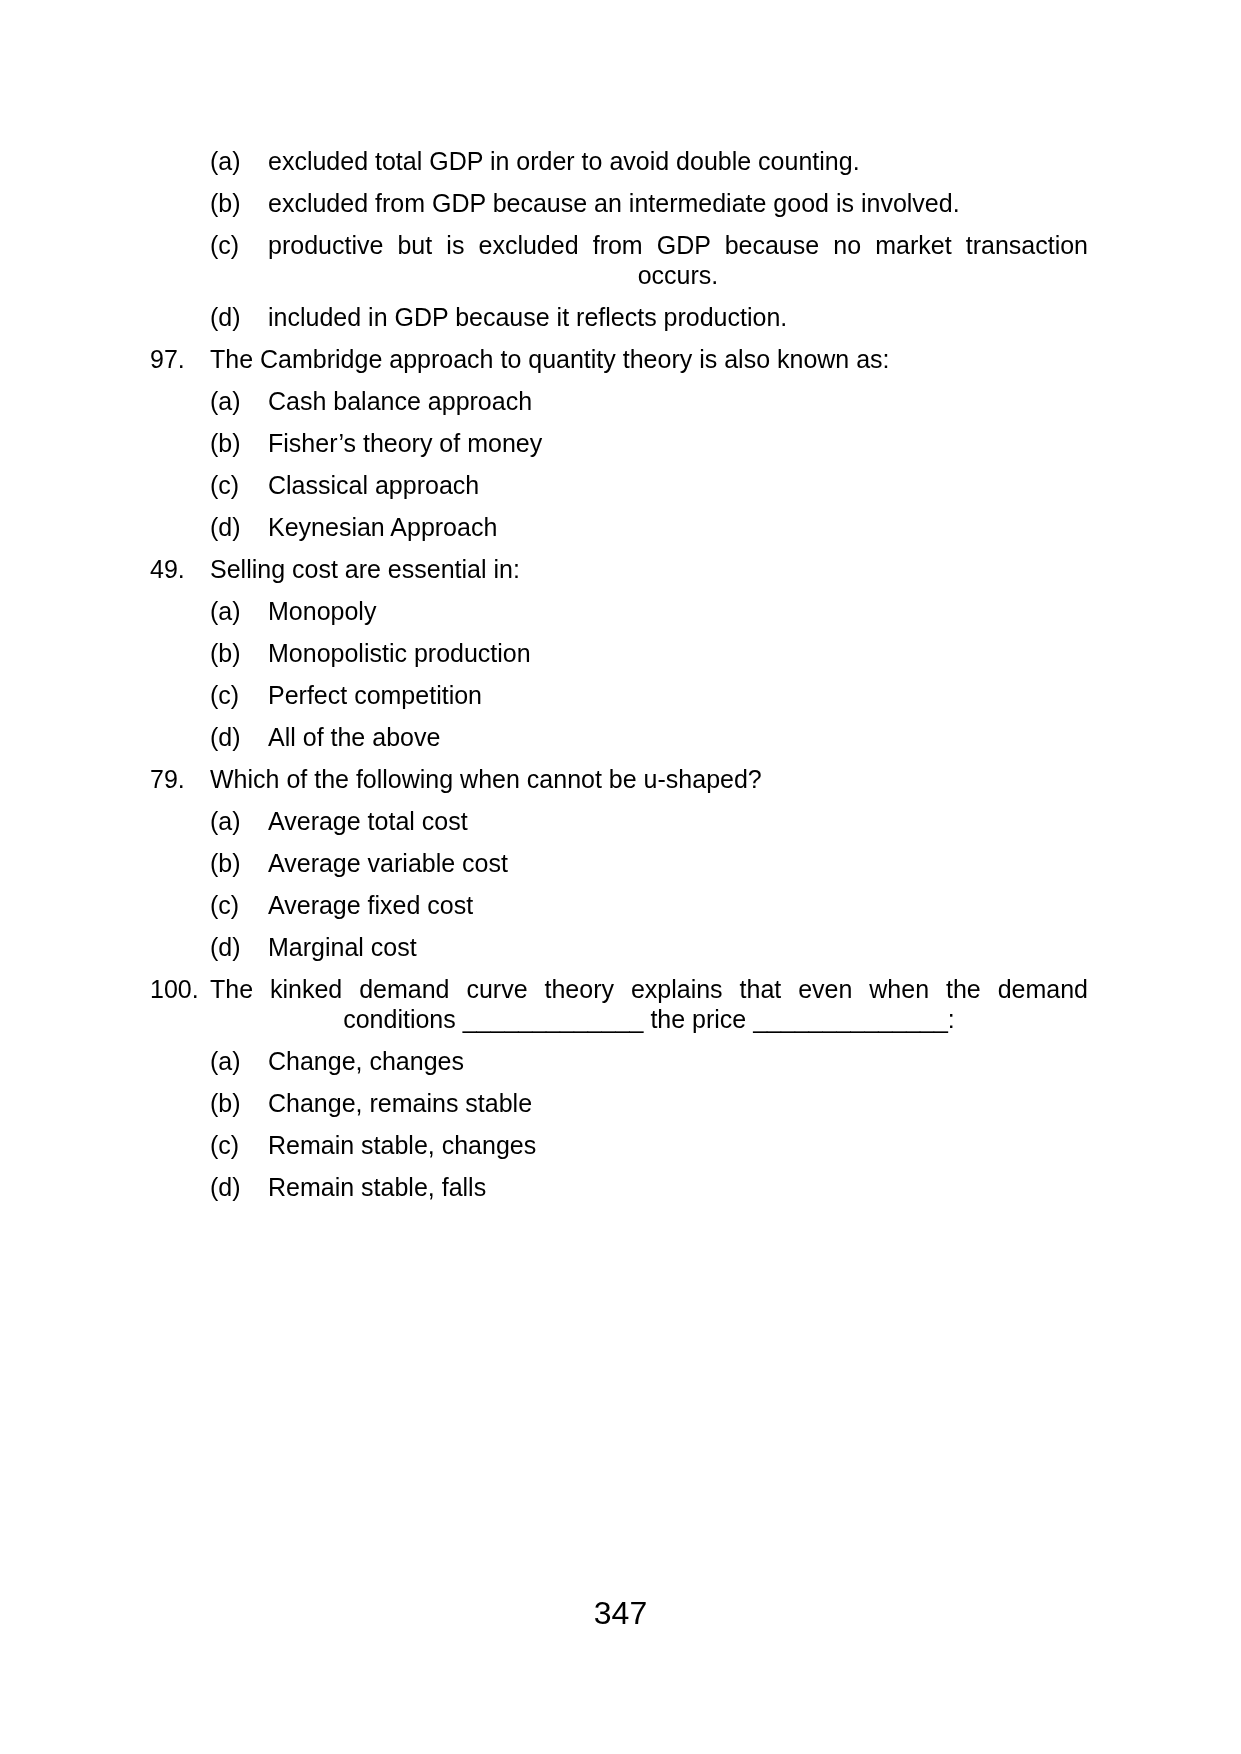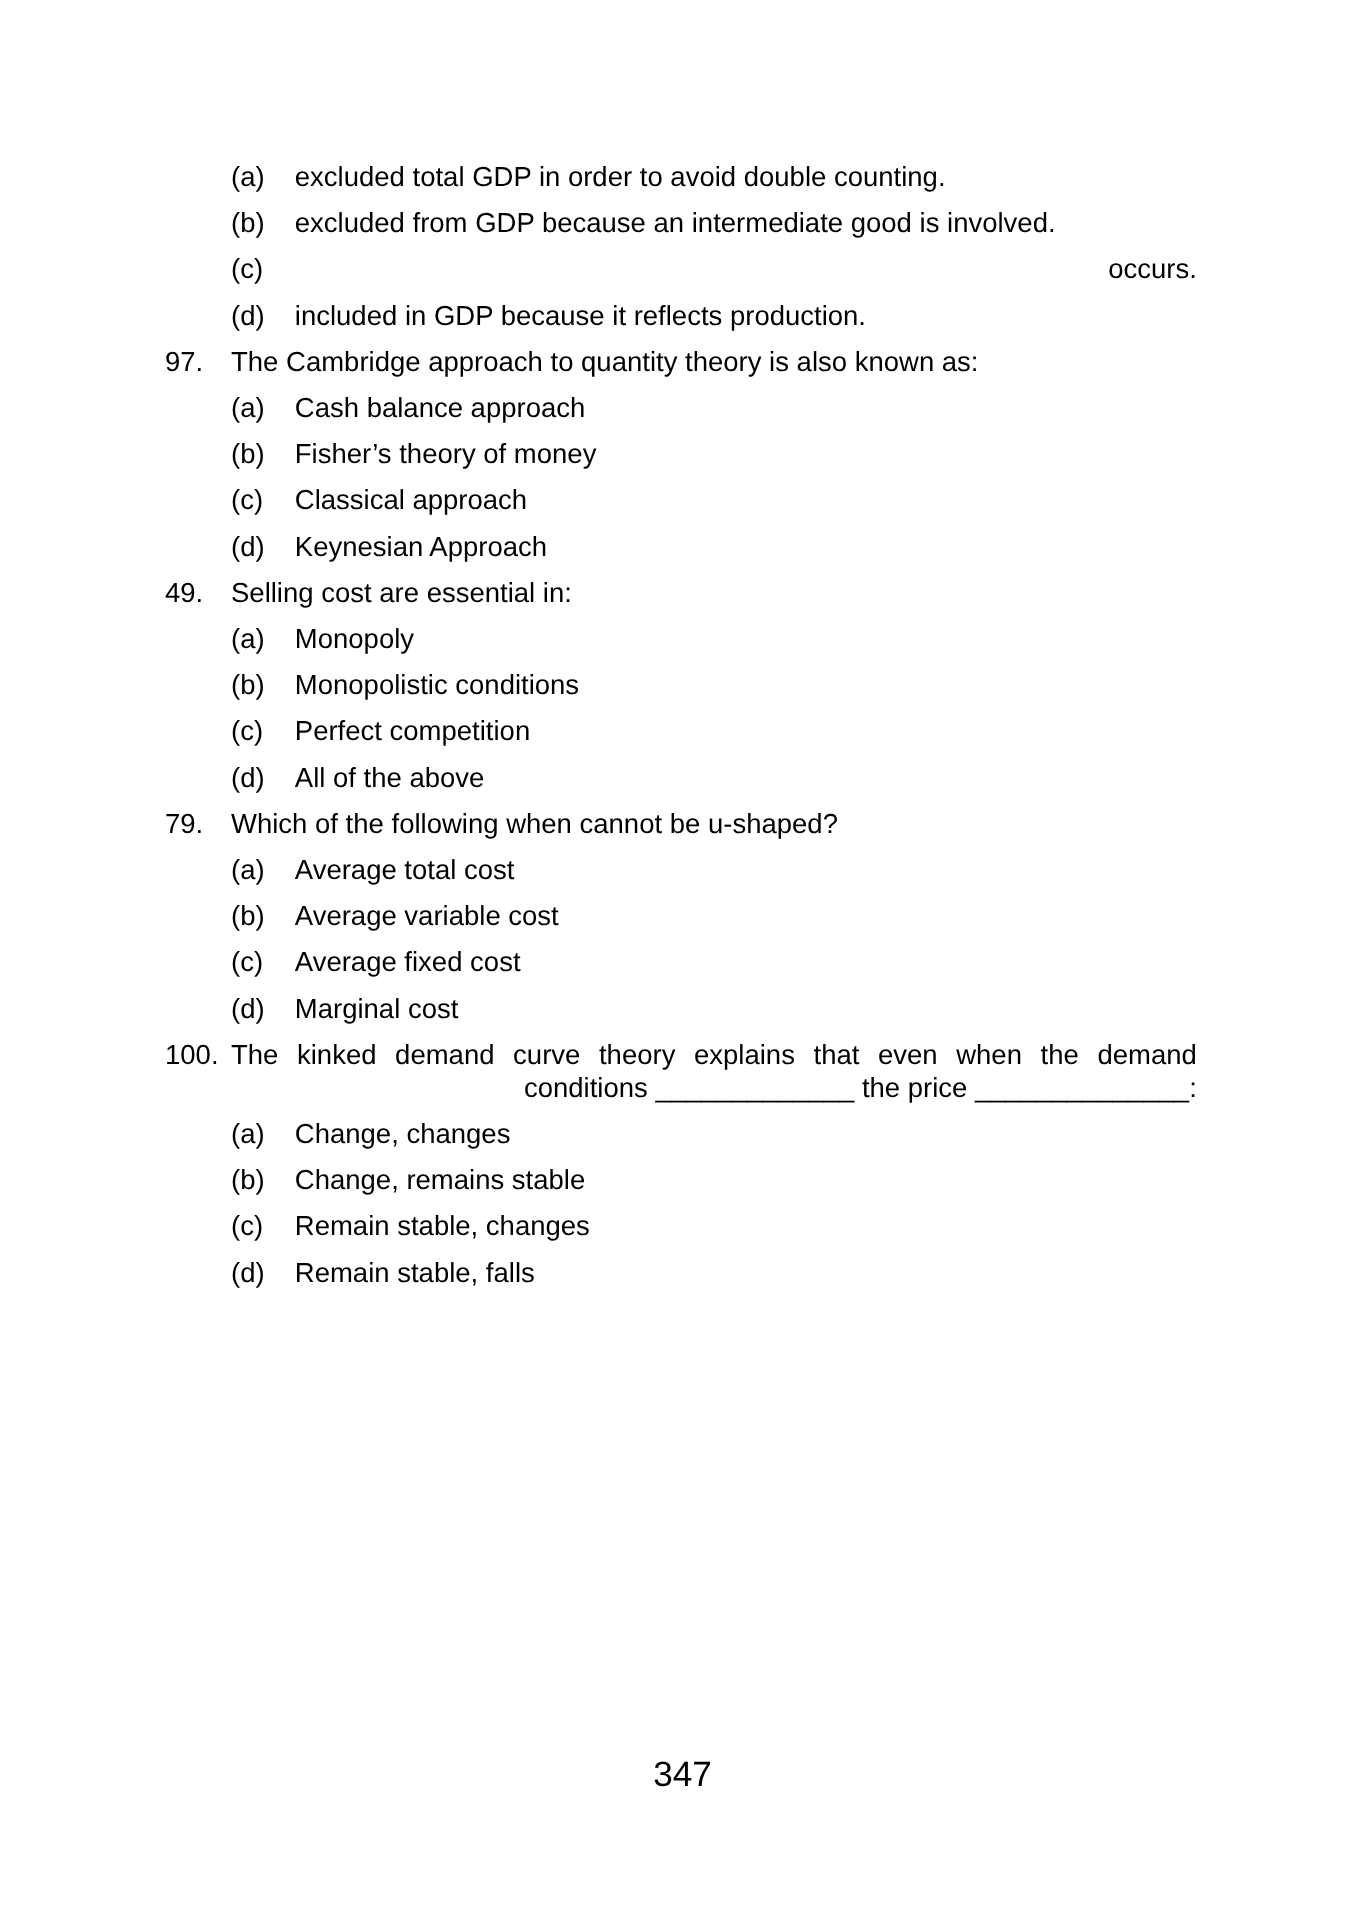--- a/index.html
+++ b/index.html
@@ -44,21 +44,21 @@
   }
   .opt .otext {
     flex: 1;
     text-align: justify;
   }
   .jline {
     text-align: justify;
     text-align-last: justify;
   }
   .lline {
-    text-align: right;
+    text-align: center;
   }
   .page-number {
     position: absolute;
     top: 1598px;
     left: 0;
     width: 1241px;
     text-align: center;
     font-size: 32px;
     line-height: 30px;
   }
@@ -74,20 +74,21 @@
   </div>
 
   <div class="opt">
     <div class="marker">(b)</div>
     <div class="otext">excluded from GDP because an intermediate good is involved.</div>
   </div>
 
   <div class="opt">
     <div class="marker">(c)</div>
     <div class="otext">
+      <div class="jline">productive but is excluded from GDP because no market transaction</div>
       <div class="lline">occurs.</div>
     </div>
   </div>
 
   <div class="opt">
     <div class="marker">(d)</div>
     <div class="otext">included in GDP because it reflects production.</div>
   </div>
 
   <div class="q">
@@ -120,21 +121,21 @@
     <div class="qtext">Selling cost are essential in:</div>
   </div>
 
   <div class="opt">
     <div class="marker">(a)</div>
     <div class="otext">Monopoly</div>
   </div>
 
   <div class="opt">
     <div class="marker">(b)</div>
-    <div class="otext">Monopolistic conditions</div>
+    <div class="otext">Monopolistic production</div>
   </div>
 
   <div class="opt">
     <div class="marker">(c)</div>
     <div class="otext">Perfect competition</div>
   </div>
 
   <div class="opt">
     <div class="marker">(d)</div>
     <div class="otext">All of the above</div>

